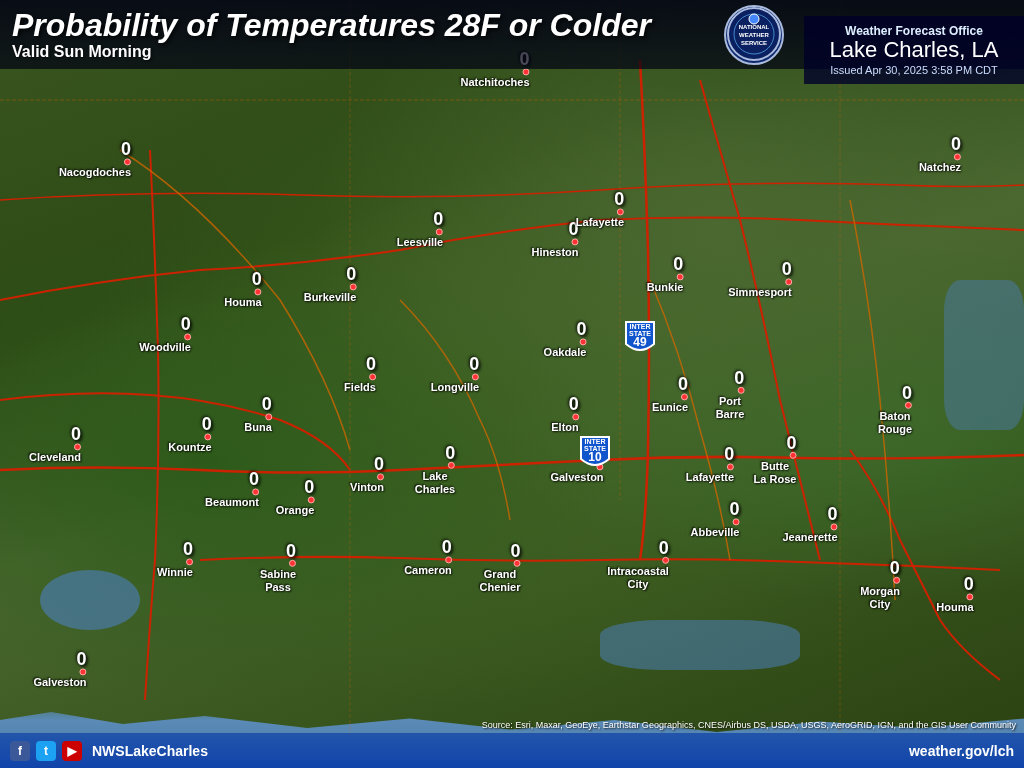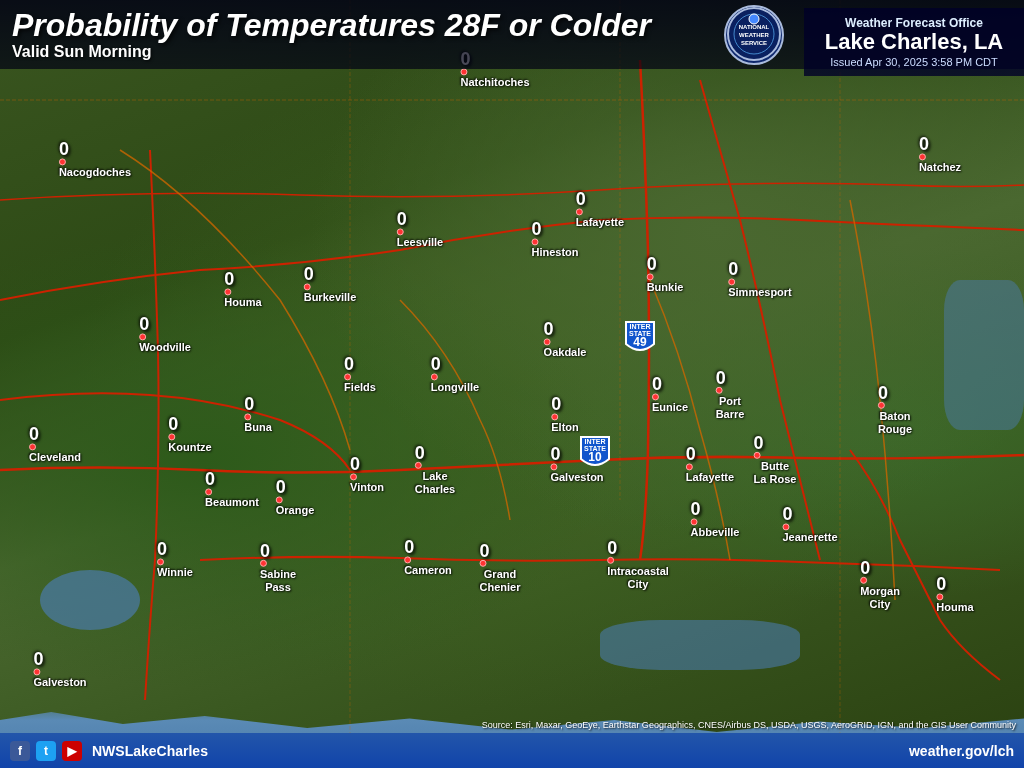--- a/index.html
+++ b/index.html
@@ -72,38 +72,38 @@
     #subtitle {
       color: white;
       font-size: 16px;
       font-weight: bold;
       text-shadow: 1px 1px 3px rgba(0,0,0,0.8);
     }
 
     
     #info-box {
       position: absolute;
-      top: 8px; right: 0;
+      top: 16px; right: 0;
       background: rgba(0,0,40,0.8);
       color: white;
       padding: 8px 12px;
       text-align: center;
       z-index: 101;
       min-width: 220px;
     }
 
     #nws-label {
       font-size: 12px;
       font-weight: bold;
       color: #ddeeff;
     }
 
     #office-name {
       font-size: 22px;
-      font-weight: bold;
+      font-weight: normal;
       color: white;
       line-height: 1.1;
     }
 
     #issued-text {
       font-size: 11px;
       color: #ccddff;
       margin-top: 2px;
     }
 
@@ -205,21 +205,21 @@
       font-weight: bold;
       text-shadow: 1px 1px 2px rgba(0,0,0,0.9), -1px -1px 2px rgba(0,0,0,0.9);
       white-space: nowrap;
       line-height: 1.2;
     }
 
     .city-group {
       position: absolute;
       display: flex;
       flex-direction: column;
-      align-items: flex-start;
+      align-items: flex-end;
       z-index: 50;
     }
 
     
     .interstate-shield {
       position: absolute;
       z-index: 60;
     }
 
     

